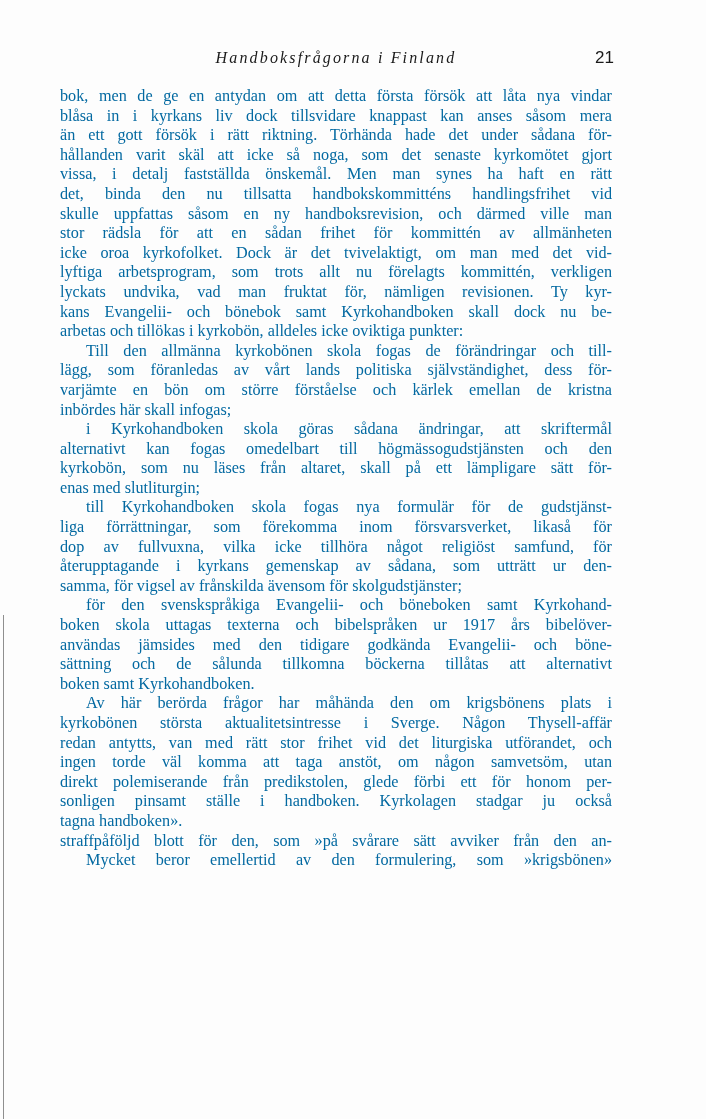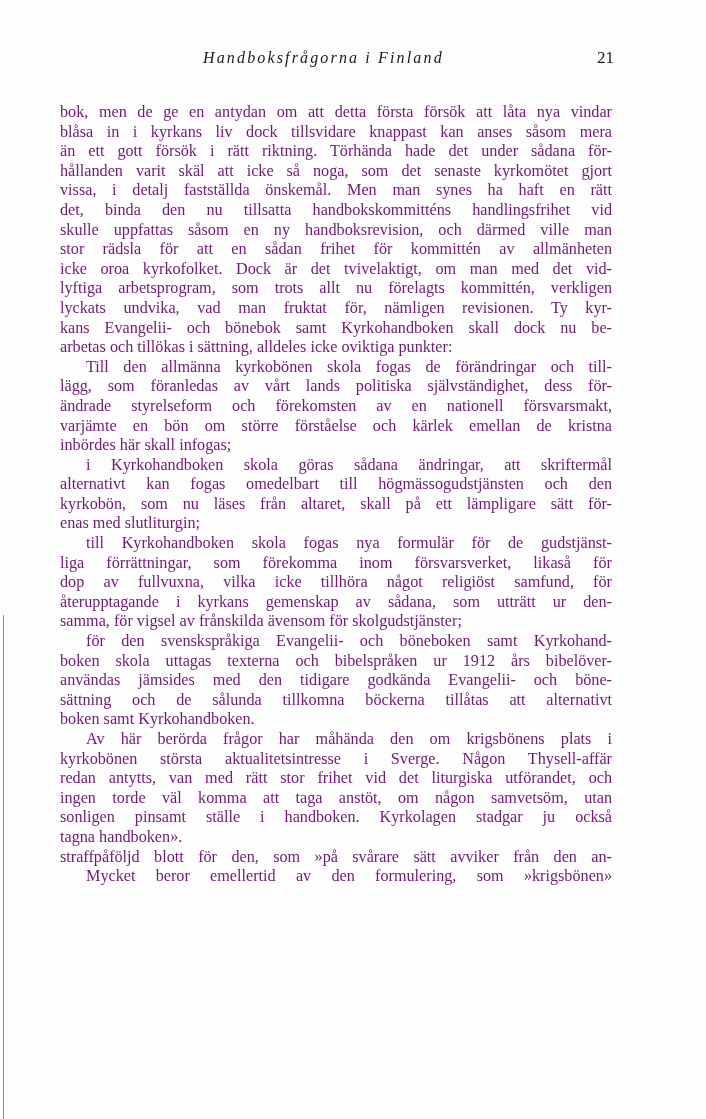--- a/index.html
+++ b/index.html
@@ -33,41 +33,41 @@
       position: absolute;
       left: 203px;
       top: 49px;
       width: 266px;
       font-family: "Liberation Serif", "DejaVu Serif", serif;
       font-style: italic;
       font-size: 16px;
       letter-spacing: 2.15px;
       color: #1a1a1a;
       white-space: nowrap;
+      text-align: center;
     }
     .page-number {
       position: absolute;
       left: 590px;
       top: 48px;
       width: 24px;
       text-align: right;
-      font-family: Liberation Serif, serif;
+      font-family: Liberation Sans, sans-serif;
       font-size: 17px;
       color: #1a1a1a;
       white-space: nowrap;
     }
     .body-text {
       position: absolute;
       left: 60px;
       top: 87px;
       width: 552px;
       font-family: "Liberation Serif", "DejaVu Serif", serif;
       font-size: 16.2px;
-      color: #701a75;
-      margin-top: 16px;
+      color: #0369a1;
     }
     .line {
       display: block;
       height: 19.6px;
       line-height: 19.6px;
       text-align: justify;
       text-align-last: justify;
       white-space: nowrap;
       overflow: visible;
     }
@@ -102,42 +102,42 @@
       <div class="line"><span class="line-inner">än ett gott försök i rätt riktning.  Törhända hade det under sådana för-</span></div>
       <div class="line"><span class="line-inner">hållanden varit skäl att icke så noga, som det senaste kyrkomötet gjort</span></div>
       <div class="line"><span class="line-inner">vissa, i detalj fastställda önskemål.  Men man synes ha haft en rätt</span></div>
       <div class="line"><span class="line-inner">det, binda den nu tillsatta handbokskommitténs handlingsfrihet vid</span></div>
       <div class="line"><span class="line-inner">skulle uppfattas såsom en ny handboksrevision, och därmed ville man</span></div>
       <div class="line"><span class="line-inner">stor rädsla för att en sådan frihet för kommittén av allmänheten</span></div>
       <div class="line"><span class="line-inner">icke oroa kyrkofolket.  Dock är det tvivelaktigt, om man med det vid-</span></div>
       <div class="line"><span class="line-inner">lyftiga arbetsprogram, som trots allt nu förelagts kommittén, verkligen</span></div>
       <div class="line"><span class="line-inner">lyckats undvika, vad man fruktat för, nämligen revisionen.  Ty kyr-</span></div>
       <div class="line"><span class="line-inner">kans Evangelii- och bönebok samt Kyrkohandboken skall dock nu be-</span></div>
-      <div class="line last"><span class="line-inner">arbetas och tillökas i sättning, alldeles icke oviktiga punkter:</span></div>
+      <div class="line last"><span class="line-inner">arbetas och tillökas i kyrkobön, alldeles icke oviktiga punkter:</span></div>
       <div class="line indent"><span class="line-inner">Till den allmänna kyrkobönen skola fogas de förändringar och till-</span></div>
       <div class="line"><span class="line-inner">lägg, som föranledas av vårt lands politiska självständighet, dess för-</span></div>
-      <div class="line"><span class="line-inner">ändrade styrelseform och förekomsten av en nationell försvarsmakt,</span></div>
       <div class="line"><span class="line-inner">varjämte en bön om större förståelse och kärlek emellan de kristna</span></div>
       <div class="line last"><span class="line-inner">inbördes här skall infogas;</span></div>
       <div class="line indent"><span class="line-inner">i Kyrkohandboken skola göras sådana ändringar, att skriftermål</span></div>
       <div class="line"><span class="line-inner">alternativt kan fogas omedelbart till högmässogudstjänsten och den</span></div>
       <div class="line"><span class="line-inner">kyrkobön, som nu läses från altaret, skall på ett lämpligare sätt för-</span></div>
       <div class="line last"><span class="line-inner">enas med slutliturgin;</span></div>
       <div class="line indent"><span class="line-inner">till Kyrkohandboken skola fogas nya formulär för de gudstjänst-</span></div>
       <div class="line"><span class="line-inner">liga förrättningar, som förekomma inom försvarsverket, likaså för</span></div>
       <div class="line"><span class="line-inner">dop av fullvuxna, vilka icke tillhöra något religiöst samfund, för</span></div>
       <div class="line"><span class="line-inner">återupptagande i kyrkans gemenskap av sådana, som utträtt ur den-</span></div>
       <div class="line last"><span class="line-inner">samma, för vigsel av frånskilda ävensom för skolgudstjänster;</span></div>
       <div class="line indent"><span class="line-inner">för den svenskspråkiga Evangelii- och böneboken samt Kyrkohand-</span></div>
-      <div class="line"><span class="line-inner">boken skola uttagas texterna och bibelspråken ur 1912 års bibelöver-</span></div>
+      <div class="line"><span class="line-inner">boken skola uttagas texterna och bibelspråken ur 1917 års bibelöver-</span></div>
       <div class="line"><span class="line-inner">användas jämsides med den tidigare godkända Evangelii- och böne-</span></div>
       <div class="line"><span class="line-inner">sättning och de sålunda tillkomna böckerna tillåtas att alternativt</span></div>
       <div class="line last"><span class="line-inner">boken samt Kyrkohandboken.</span></div>
       <div class="line indent"><span class="line-inner">Av här berörda frågor har måhända den om krigsbönens plats i</span></div>
       <div class="line"><span class="line-inner">kyrkobönen största aktualitetsintresse i Sverge.  Någon Thysell-affär</span></div>
       <div class="line"><span class="line-inner">redan antytts, van med rätt stor frihet vid det liturgiska utförandet, och</span></div>
       <div class="line"><span class="line-inner">ingen torde väl komma att taga anstöt, om någon samvetsöm, utan</span></div>
+      <div class="line"><span class="line-inner">direkt polemiserande från predikstolen, glede förbi ett för honom per-</span></div>
       <div class="line"><span class="line-inner">sonligen pinsamt ställe i handboken.  Kyrkolagen stadgar ju också</span></div>
       <div class="line last"><span class="line-inner">tagna handboken».</span></div>
       <div class="line"><span class="line-inner">straffpåföljd blott för den, som »på svårare sätt avviker från den an-</span></div>
       <div class="line indent"><span class="line-inner">Mycket beror emellertid av den formulering, som »krigsbönen»</span></div>
     </div>
 </div>
 
 </body></html>

